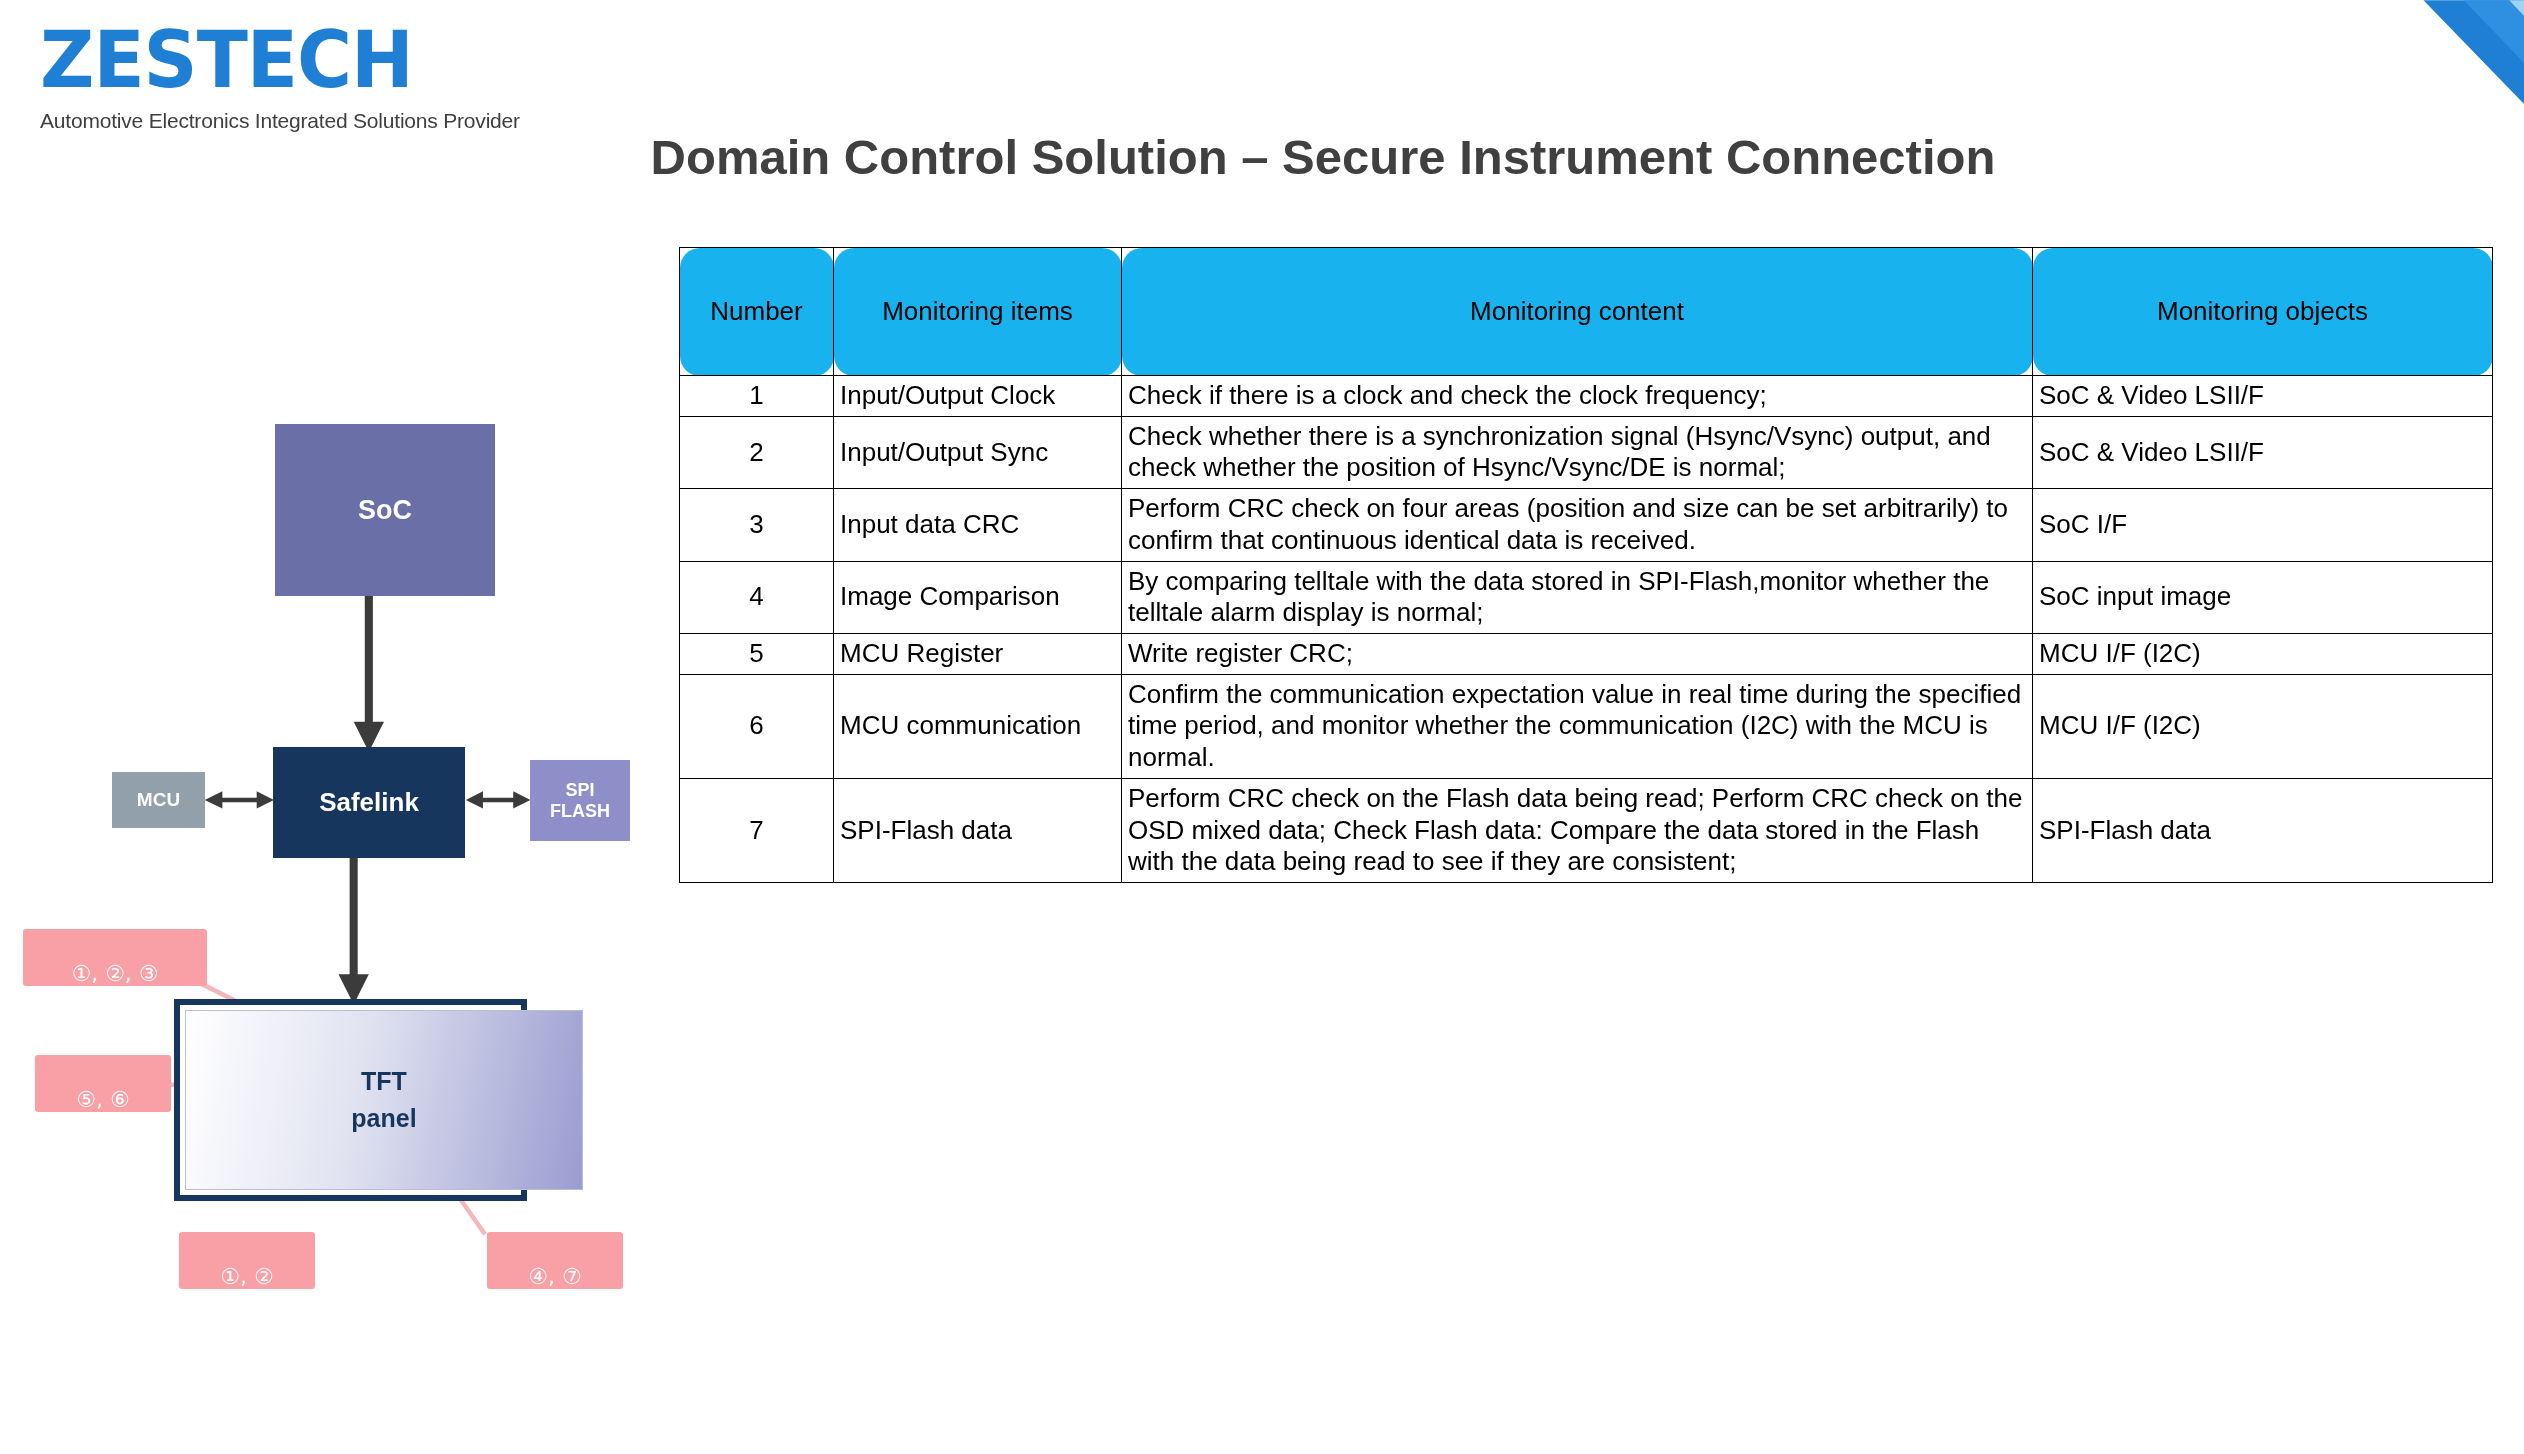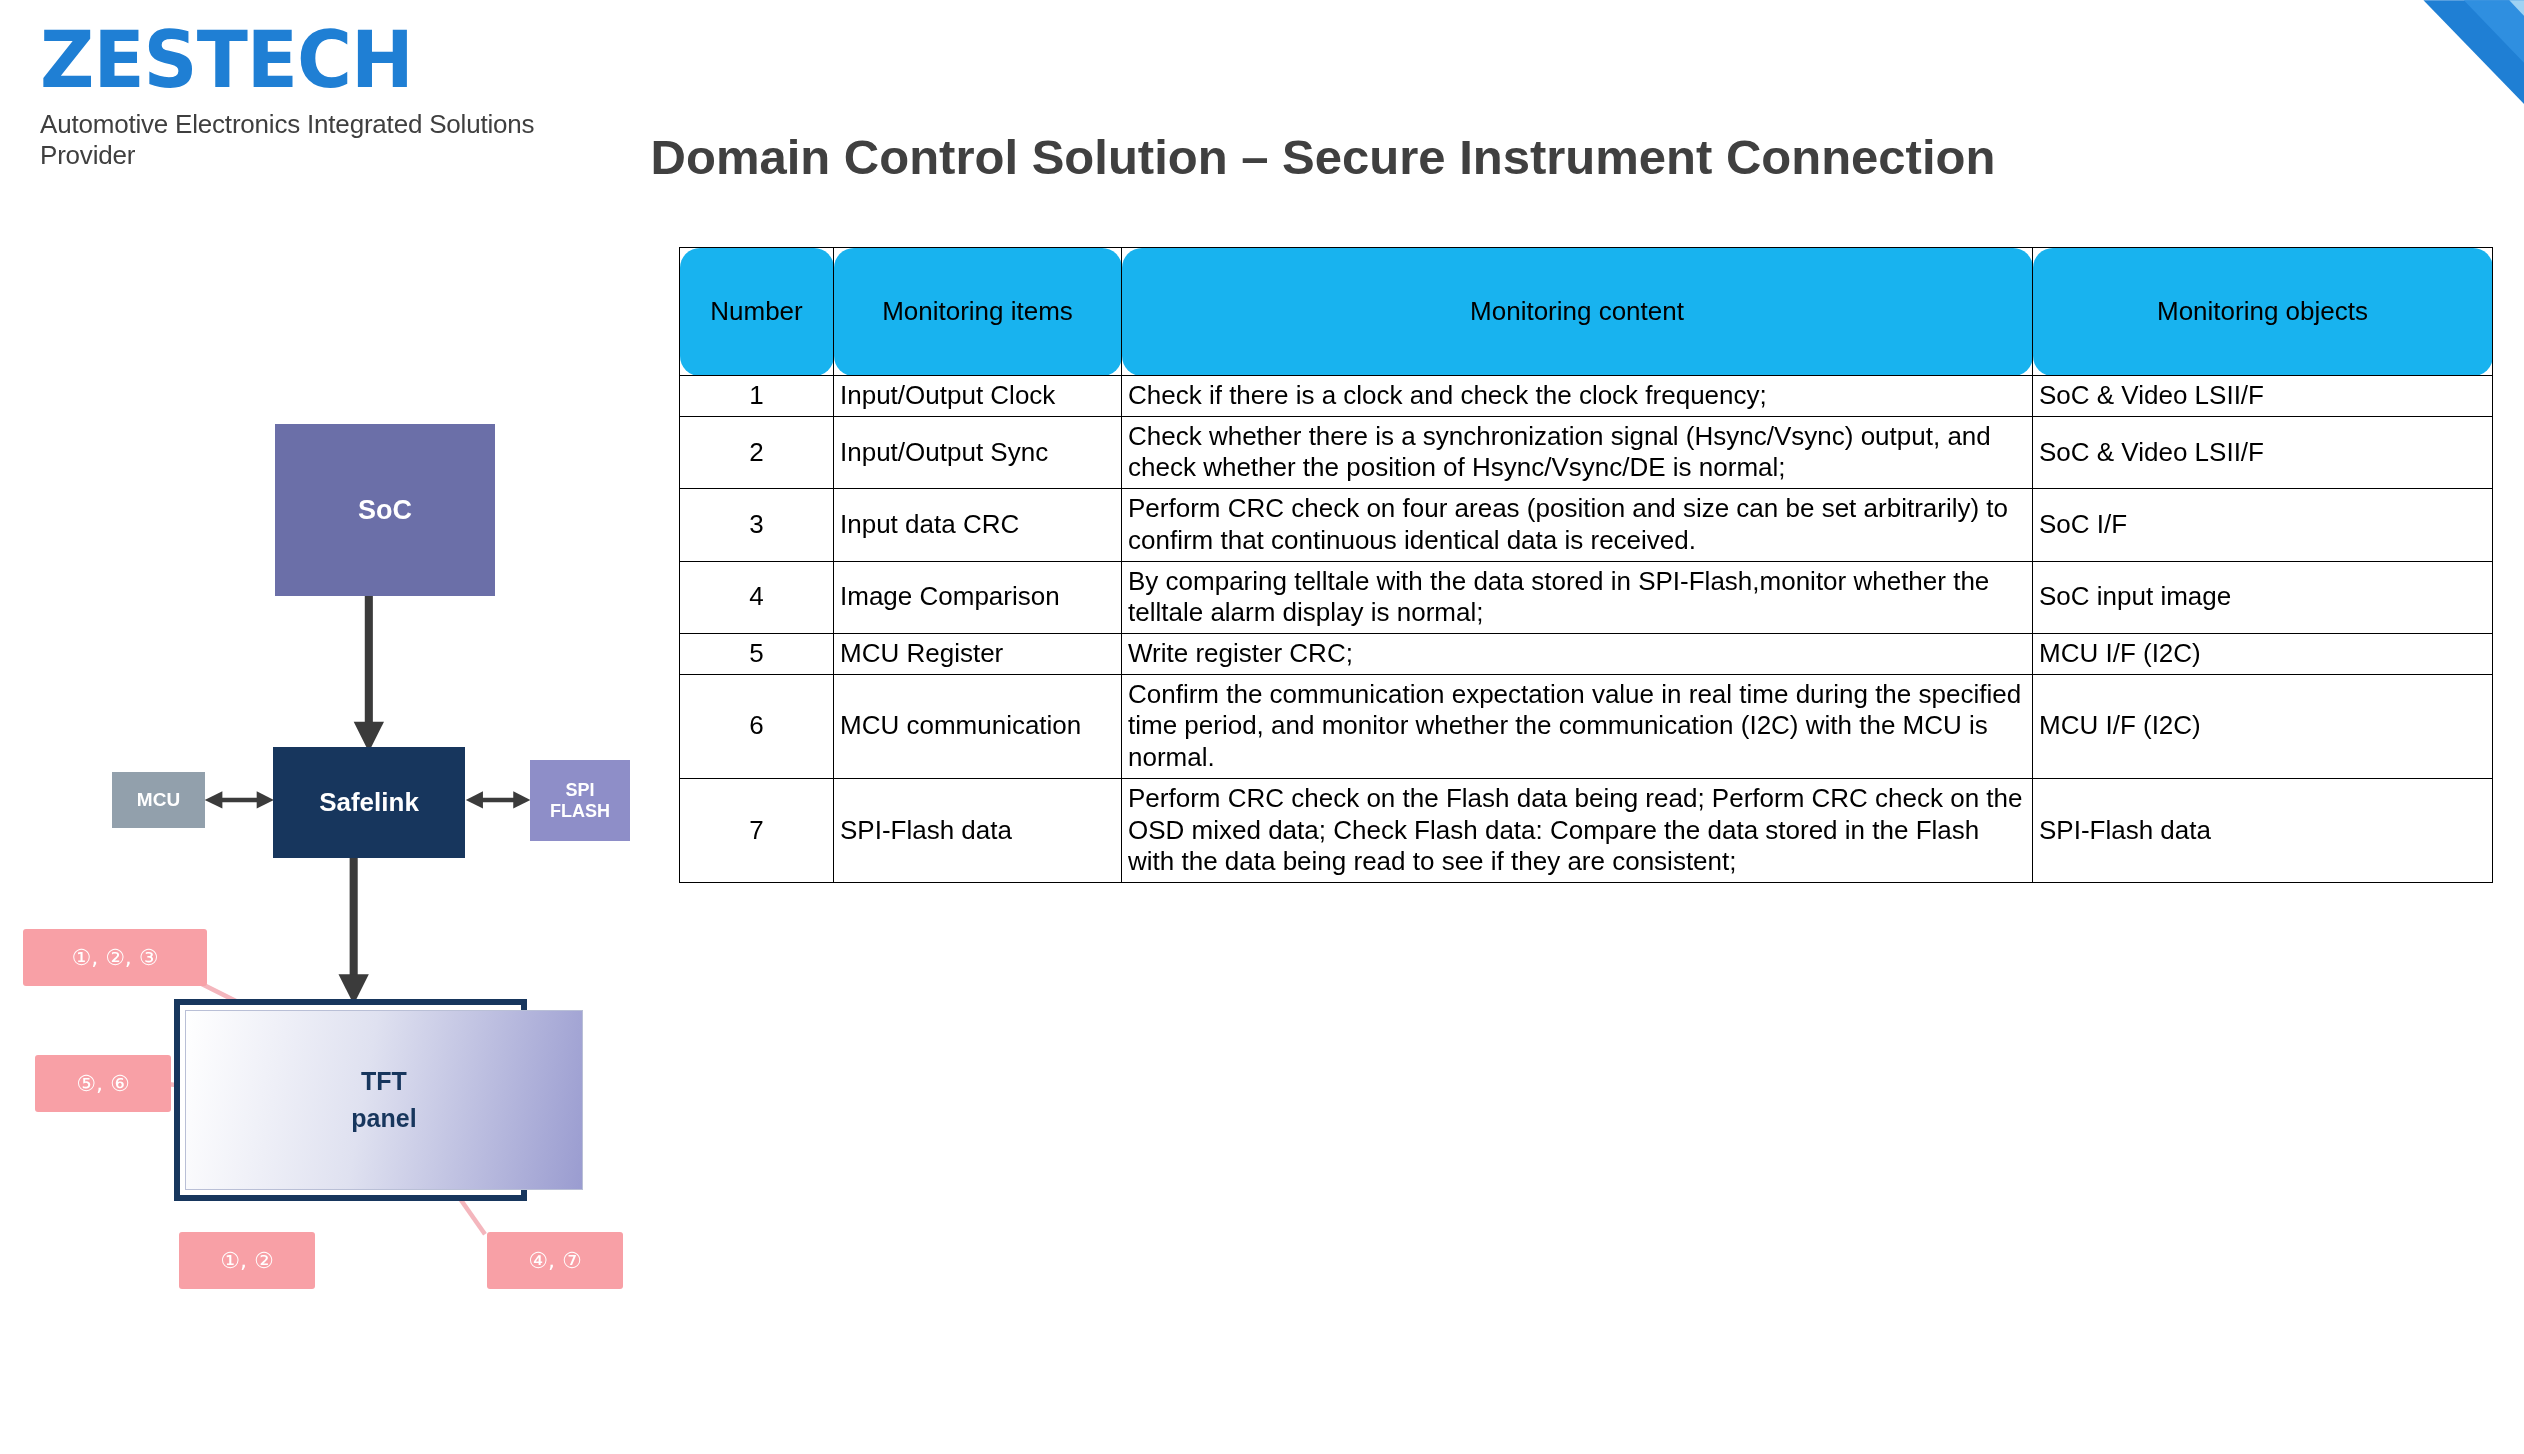--- a/index.html
+++ b/index.html
@@ -40,21 +40,21 @@
     letter-spacing: -1px;
     color: #1f7fd4;
     line-height: 1;
     display: block;
     transform: scaleY(1.05);
     transform-origin: left top;
   }
   .logo-tag {
     display: block;
     margin-top: 13px;
-    font-size: 26px;
+    font-size: 21px;
     color: #3f3f3f;
     font-family: "Liberation Sans", sans-serif;
     letter-spacing: -0.2px;
   }
 
   
   .slide-title {
     position: absolute;
     left: 0;
     right: 0;
@@ -146,21 +146,21 @@
     border: 1px solid #b9bfd6;
     box-sizing: border-box;
   }
 
   .tag {
     position: absolute;
     background: #f8a0a6;
     color: #ffffff;
     font-size: 22px;
     display: flex;
-    align-items: center;
+    align-items: flex-end;
     justify-content: center;
     border-radius: 3px;
     font-family: "DejaVu Sans", sans-serif;
   }
   .tag-1 { left: 23px;  top: 576px; width: 184px; height: 57px; }
   .tag-2 { left: 35px;  top: 702px; width: 136px; height: 57px; }
   .tag-3 { left: 179px; top: 879px; width: 136px; height: 57px; }
   .tag-4 { left: 487px; top: 879px; width: 136px; height: 57px; }
 
   .diagram svg { position: absolute; left: 0; top: 0; width: 672px; height: 909px; }

